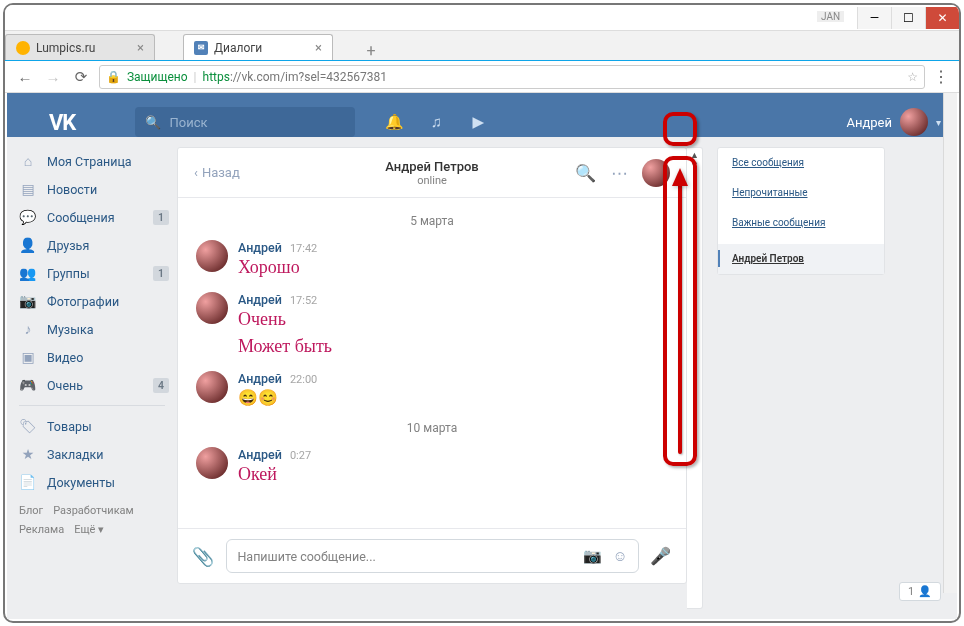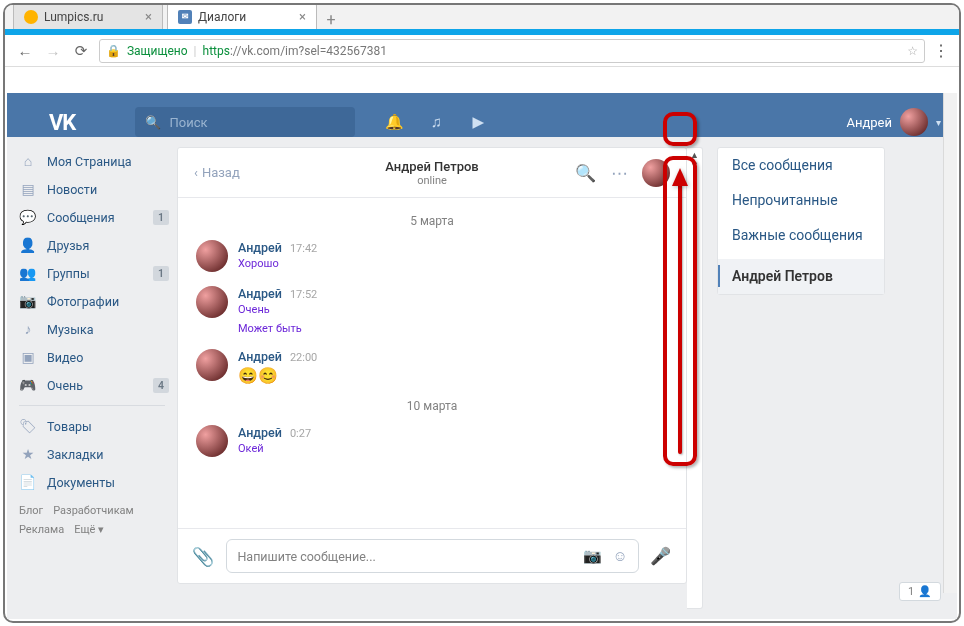--- a/index.html
+++ b/index.html
@@ -9,21 +9,21 @@
 
 .outer-border { border-radius: 10px; border: 2px solid #777; position: absolute; inset: 3px; overflow: hidden; }
 
 
 .win-titlebar { height: 26px; background: #fff; display: flex; align-items: center; justify-content: flex-end; border-bottom: 1px solid #ddd; }
 .win-jan { position: absolute; top: 6px; left: 812px; font-size: 10px; color: #888; background: #eee; padding: 0 4px; }
 .win-btn { width: 34px; height: 22px; display: flex; align-items: center; justify-content: center; font-size: 12px; background: #f5f5f5; border-left: 1px solid #ddd; }
 .win-btn.close { background: #cf4a3a; color: #fff; }
 
 
-.tab-strip { height: 30px; background: #f2f2f2; display: flex; align-items: flex-end; padding-left: 8px; border-bottom: 6px solid #0ea5e9; }
+.tab-strip { height: 30px; background: #f2f2f2; display: flex; align-items: flex-end; border-bottom: 1px solid #0ea5e9; gap: 24px; }
 .tab { height: 26px; padding: 0 10px; display: flex; align-items: center; gap: 6px; background: #e4e4e4; border: 1px solid #bbb; border-bottom: none; border-radius: 3px 3px 0 0; font-size: 12px; color: #444; margin-right: 4px; min-width: 150px; justify-content: flex-start; position: relative; }
 .tab.active { background: #fff; }
 .tab .tab-x { margin-left: auto; color: #888; font-size: 13px; }
 .tab .favicon { width: 14px; height: 14px; border-radius: 50%; background: #ffb300; flex-shrink: 0; }
 .tab .favicon.vk { background: #5181b8; border-radius: 2px; display:flex; align-items:center; justify-content:center; color:#fff; font-size:8px; font-weight:bold;}
 .tab-plus { width: 20px; text-align:center; font-size: 16px; color: #888; }
 
 
 .omni-row { height: 32px; display: flex; align-items: center; padding: 0 10px; gap: 8px; border-bottom: 1px solid #ddd; }
 .omni-nav-btn { width: 20px; height: 20px; display:flex; align-items:center; justify-content:center; color:#666; font-size:15px;}
@@ -71,39 +71,39 @@
 .chat-header-right .av { width:28px; height:28px; border-radius:50%; background: radial-gradient(circle at 30% 30%, #f0a0a0, #4a1010);}
 
 .chat-body { padding: 12px 18px 4px; min-height: 330px; position:relative; }
 .date-sep { text-align:center; font-size:12px; color:#828282; margin: 4px 0 12px; }
 .msg { display:flex; gap:10px; margin-bottom: 14px; }
 .msg-avatar { width:32px; height:32px; border-radius:50%; background: radial-gradient(circle at 30% 30%, #f0a0a0, #4a1010); flex-shrink:0;}
 .msg-main { flex:1; }
 .msg-head { display:flex; align-items:baseline; gap:8px; }
 .msg-author { font-size:12.5px; color:#2a5885; font-weight:500;}
 .msg-time { font-size:11px; color:#a6a6a6;}
-.msg-text { font-size:11px; color:#6d28d9; margin-top:2px;}
+.msg-text { font-size:18px; color:#be185d; margin-top:2px;font-family:Liberation Serif, serif;}
 .msg-text.extra { margin-top:6px; }
 .emoji-line { font-size:16px; margin-top:2px;}
 
 .chat-input-row { border-top:1px solid #e7e8ec; padding:10px 14px; display:flex; align-items:center; gap:12px;}
 .attach-icon { color:#93a3bc; font-size:18px; }
 .chat-input { flex:1; height:34px; border:1px solid #d3d9de; border-radius:6px; display:flex; align-items:center; padding:0 10px; font-size:12.5px; color:#828282; justify-content:space-between;gap:24px;}
 .chat-input .right-icons { display:flex; gap:10px; color:#93a3bc; font-size:15px;}
 .mic-icon { color:#93a3bc; font-size:17px;}
 
 
 .scroll-track { width:16px; background:#fff; border:1px solid #e1e3e6; border-left:none; border-radius: 0 3px 3px 0; margin-top:10px; position:relative; height: calc(100% - 20px);}
 .scroll-arrow { position:absolute; left:0; right:0; text-align:center; font-size:9px; color:#555; }
 .scroll-arrow.top { top:2px; }
 
 
 .right-col { width: 182px; padding: 10px 0 10px 14px; }
 .filter-panel { background:#fff; border:1px solid #e1e3e6; border-radius:3px; }
-.filter-item { padding: 9px 14px; font-size:14px; color:#2a5885; border-bottom:1px solid transparent; }
+.filter-item { padding: 9px 14px; font-size:10px; color:#2a5885; border-bottom:1px solid transparent;text-decoration:underline; }
 .filter-sep-space { height:6px; }
 .filter-item.active { font-weight:600; color:#333; position:relative; background:#f0f2f5;}
 .filter-item.active::before { content:''; position:absolute; left:0; top:6px; bottom:6px; width:2px; background:#5181b8;}
 
 
 .browser-scroll-right { position:absolute; right:2px; top:88px; bottom:28px; width:14px; background:#f1f1f1; border-left:1px solid #dadada; }
 
 
 .annot-box { position:absolute; border:4px solid #cc0000; border-radius:10px; box-shadow: 2px 2px 3px rgba(0,0,0,.3); pointer-events:none;}
 .annot-box.small { left:663px; top:112px; width:34px; height:34px; }
@@ -112,20 +112,26 @@
 .annot-arrow-head { position:absolute; left:672px; top:168px; width:0; height:0; border-left:8px solid transparent; border-right:8px solid transparent; border-bottom:18px solid #cc0000; filter: drop-shadow(1px 1px 2px rgba(0,0,0,.3));}
 
 
 .count-widget{ position:absolute; right:18px; bottom:20px; background:#fff; border:1px solid #d3d9de; border-radius:3px; padding:2px 8px; font-size:11px; color:#828282; display:flex; align-items:center; gap:4px;}
 </style>
 </head>
 <body>
 
 <div class="outer-border">
 
+  <div class="win-titlebar">
+    <span class="win-jan">JAN</span>
+    <div class="win-btn">—</div>
+    <div class="win-btn">☐</div>
+    <div class="win-btn close">✕</div>
+  </div>
 
   <div class="tab-strip">
     <div class="tab">
       <span class="favicon"></span>
       <span>Lumpics.ru</span>
       <span class="tab-x">×</span>
     </div>
     <div class="tab active">
       <span class="favicon vk">✉</span>
       <span>Диалоги</span>

